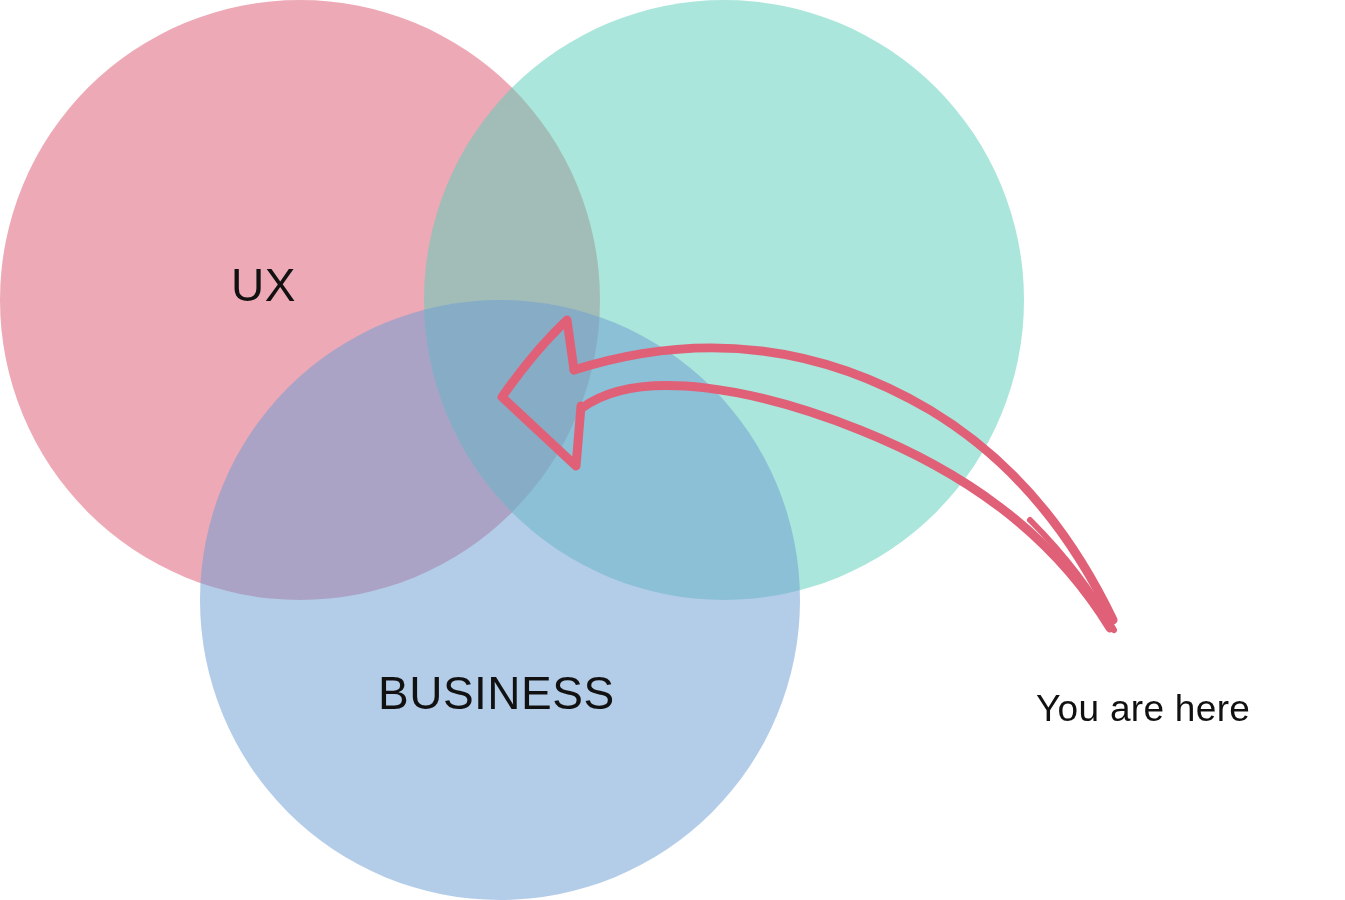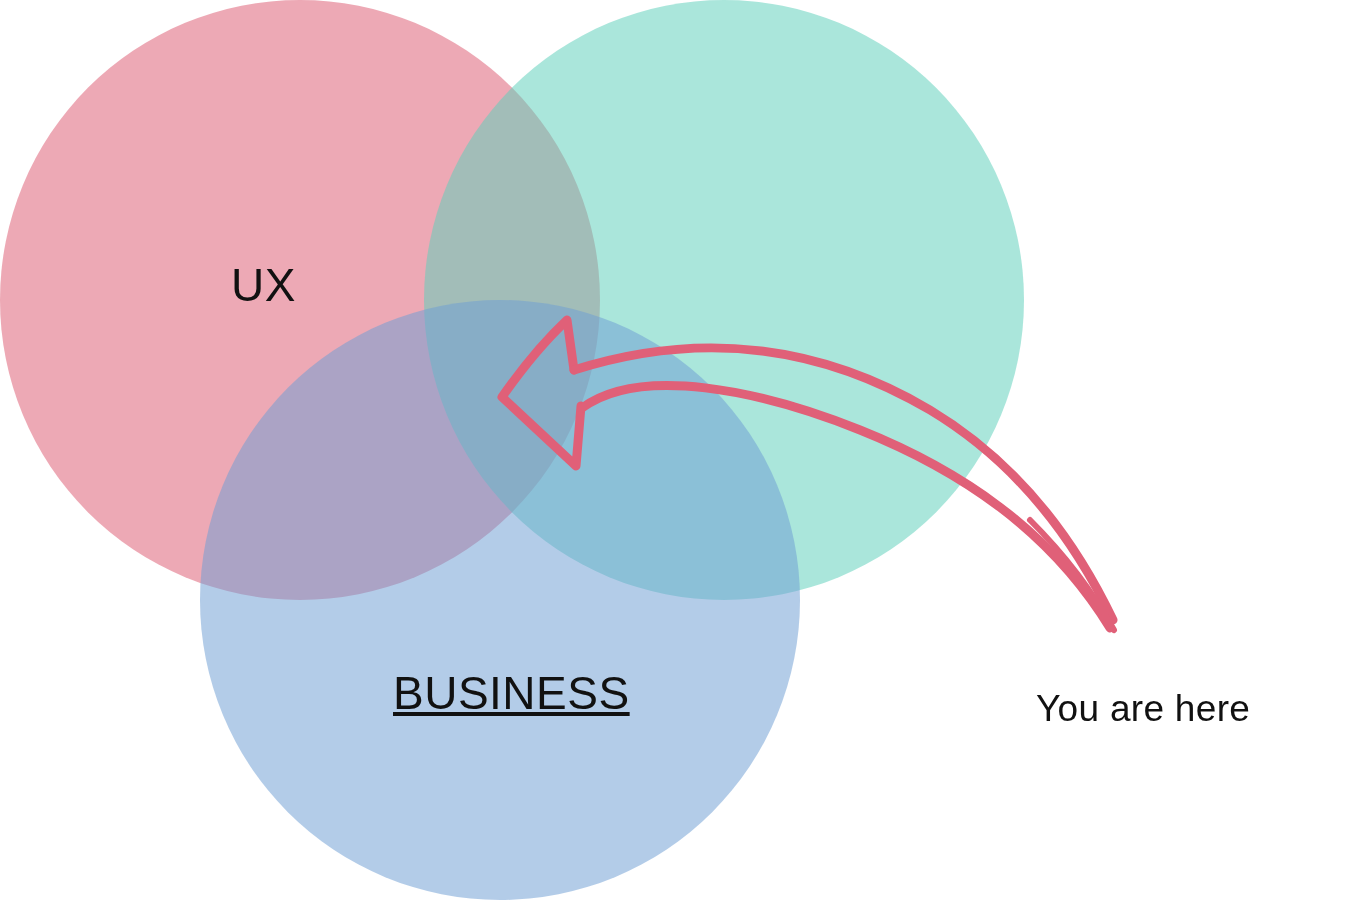--- a/index.html
+++ b/index.html
@@ -2,21 +2,21 @@
 <html><head>
   <meta charset="utf-8">
   <style>
     html, body { margin: 0; padding: 0; background: #ffffff; }
     body { width: 1345px; height: 900px; overflow: hidden; position: relative; font-family: "Liberation Sans", "DejaVu Sans", sans-serif; }
     .stage { position: absolute; left: 0; top: 0; width: 1345px; height: 900px; }
     svg { position: absolute; left: 0; top: 0; }
     .label { position: absolute; color: #111111; font-size: 46px; letter-spacing: 0.5px; white-space: nowrap; }
     .label-ux { left: 231px; top: 212px; margin-top: 46px; }
     .label-tech { left: 658px; top: 188px; }
-    .label-business { left: 393px; top: 666px; text-decoration: underline; }
+    .label-business { left: 378px; top: 666px; }
     .label-here { left: 1036px; top: 688px; font-size: 37px; letter-spacing: 0.3px; }
   </style>
 </head>
 <body>
 
 <div class="stage">
   <svg width="1345" height="900" viewBox="0 0 1345 900">
     <circle cx="300" cy="300" r="300" fill="#e06a80" fill-opacity="0.58"></circle>
     <circle cx="724" cy="300" r="300" fill="#5fd0bb" fill-opacity="0.53"></circle>
     <circle cx="500" cy="600" r="300" fill="#6f9fd3" fill-opacity="0.53"></circle>

